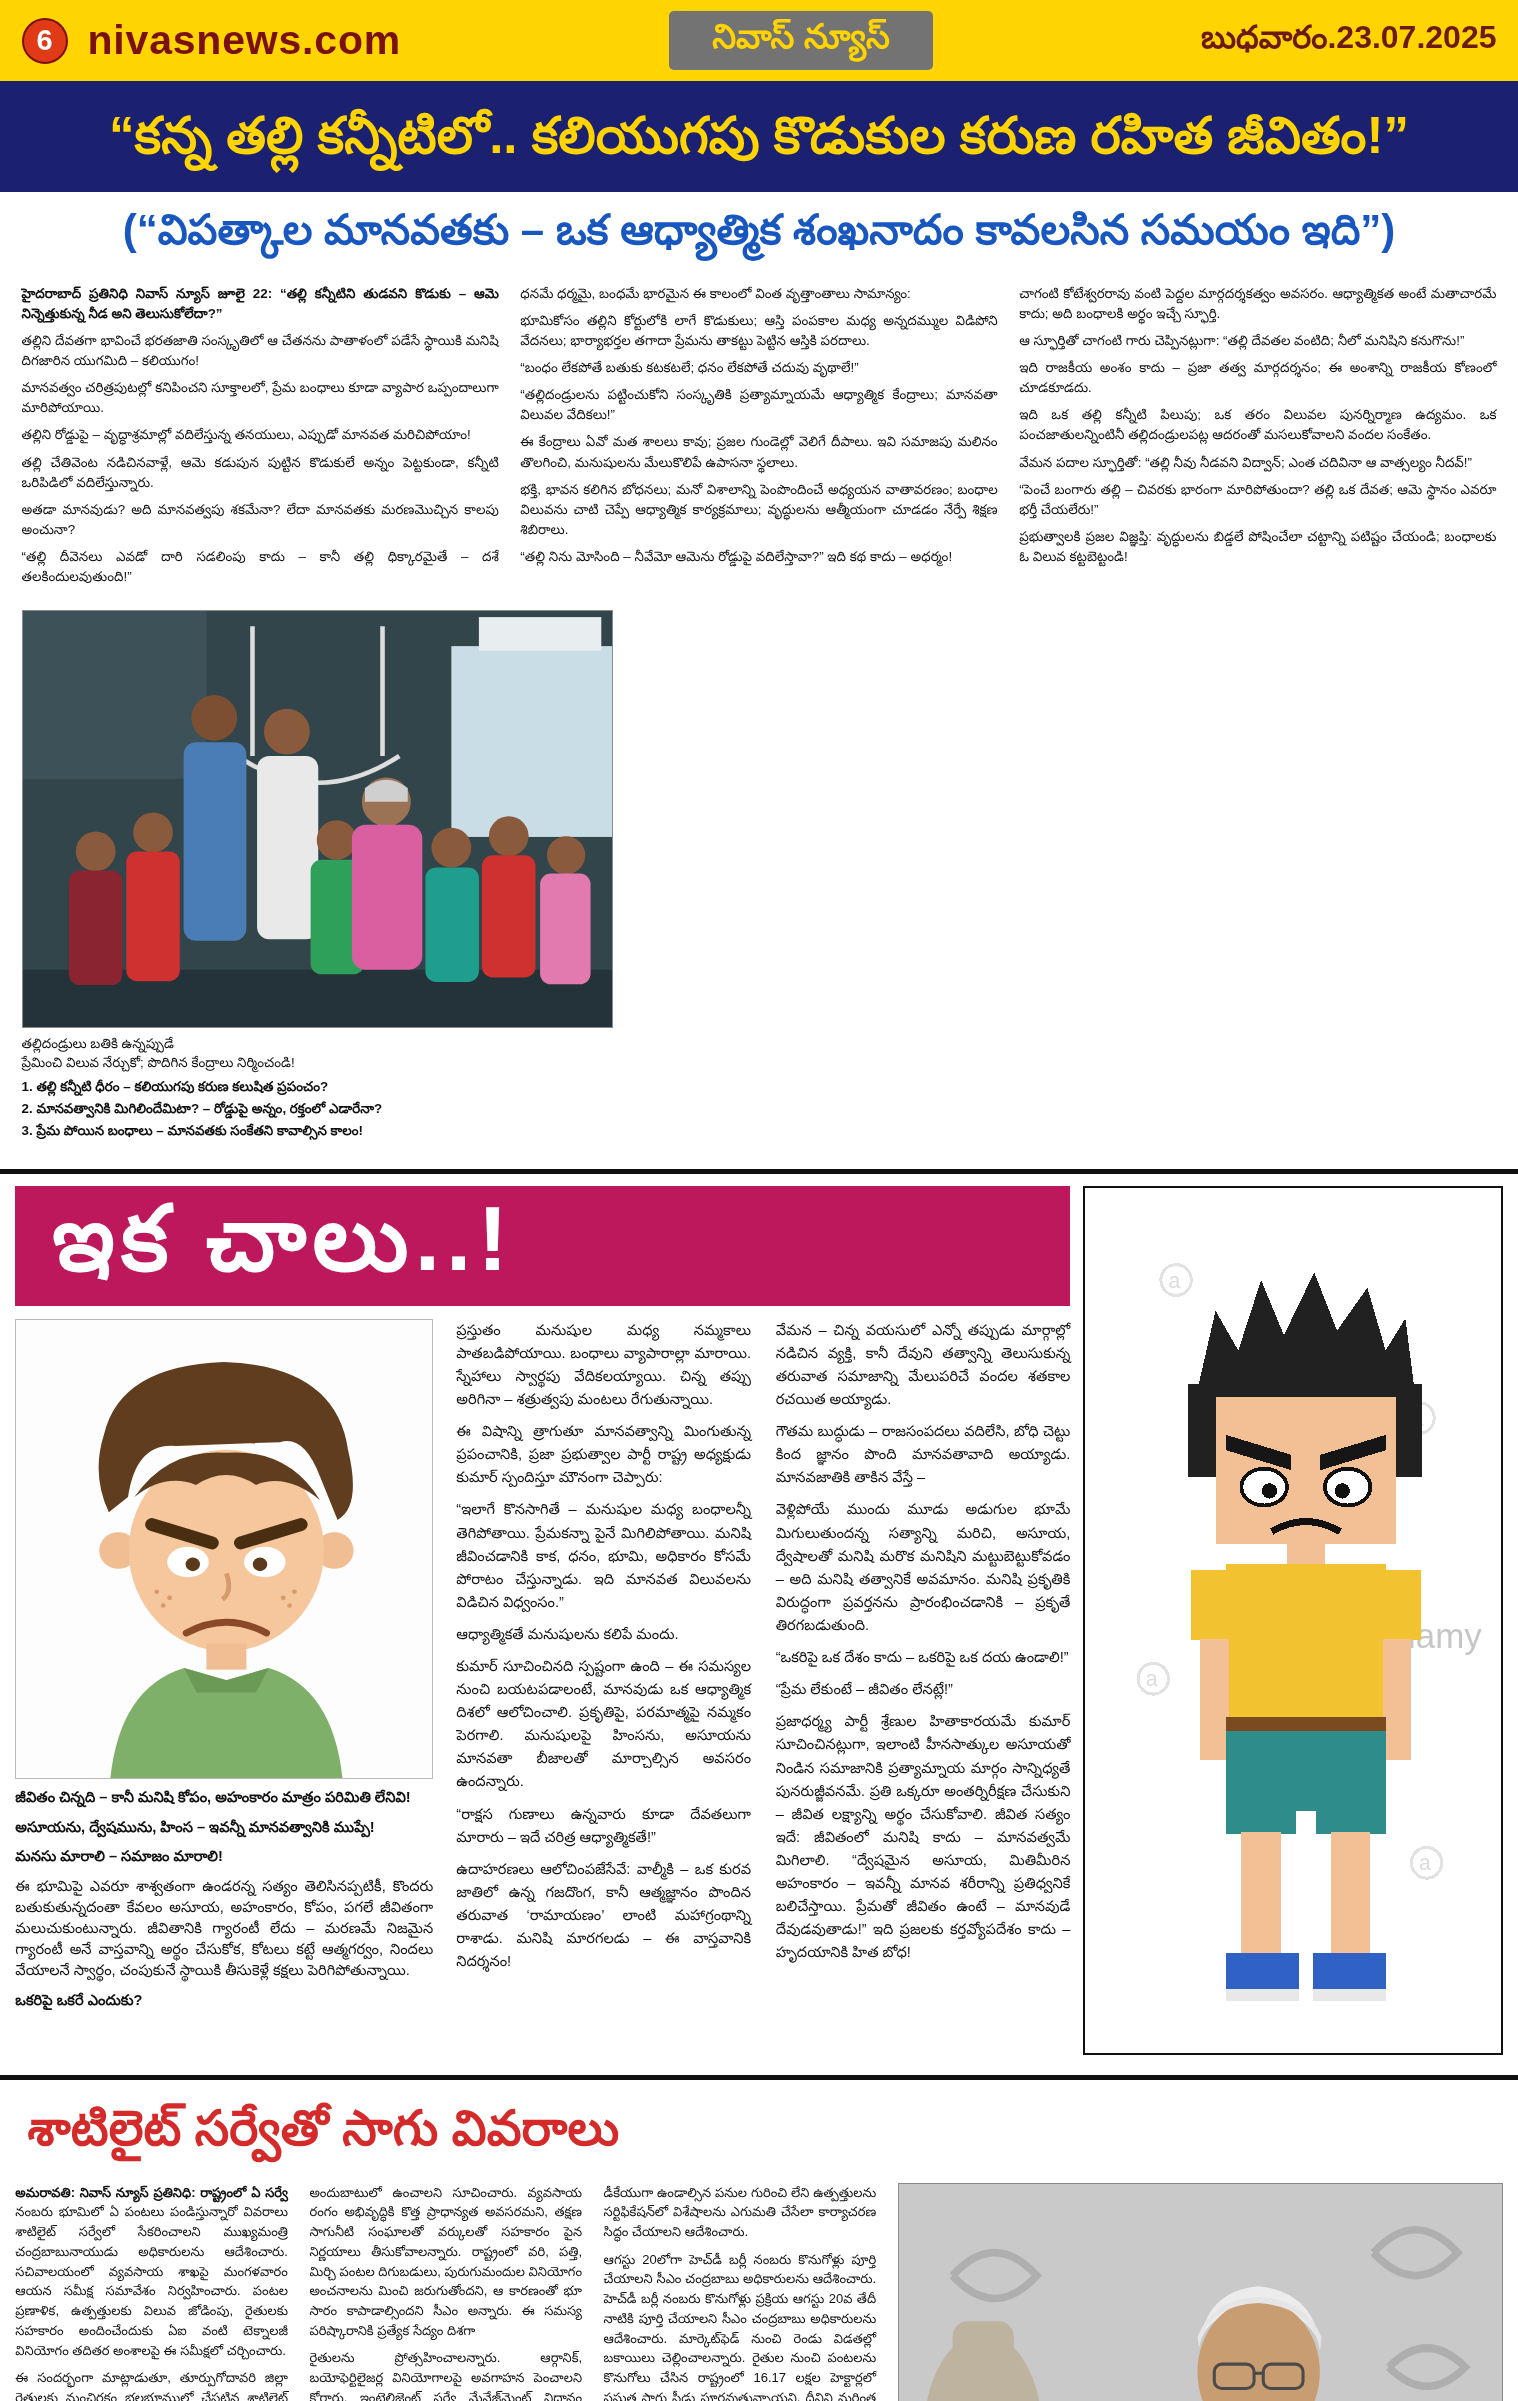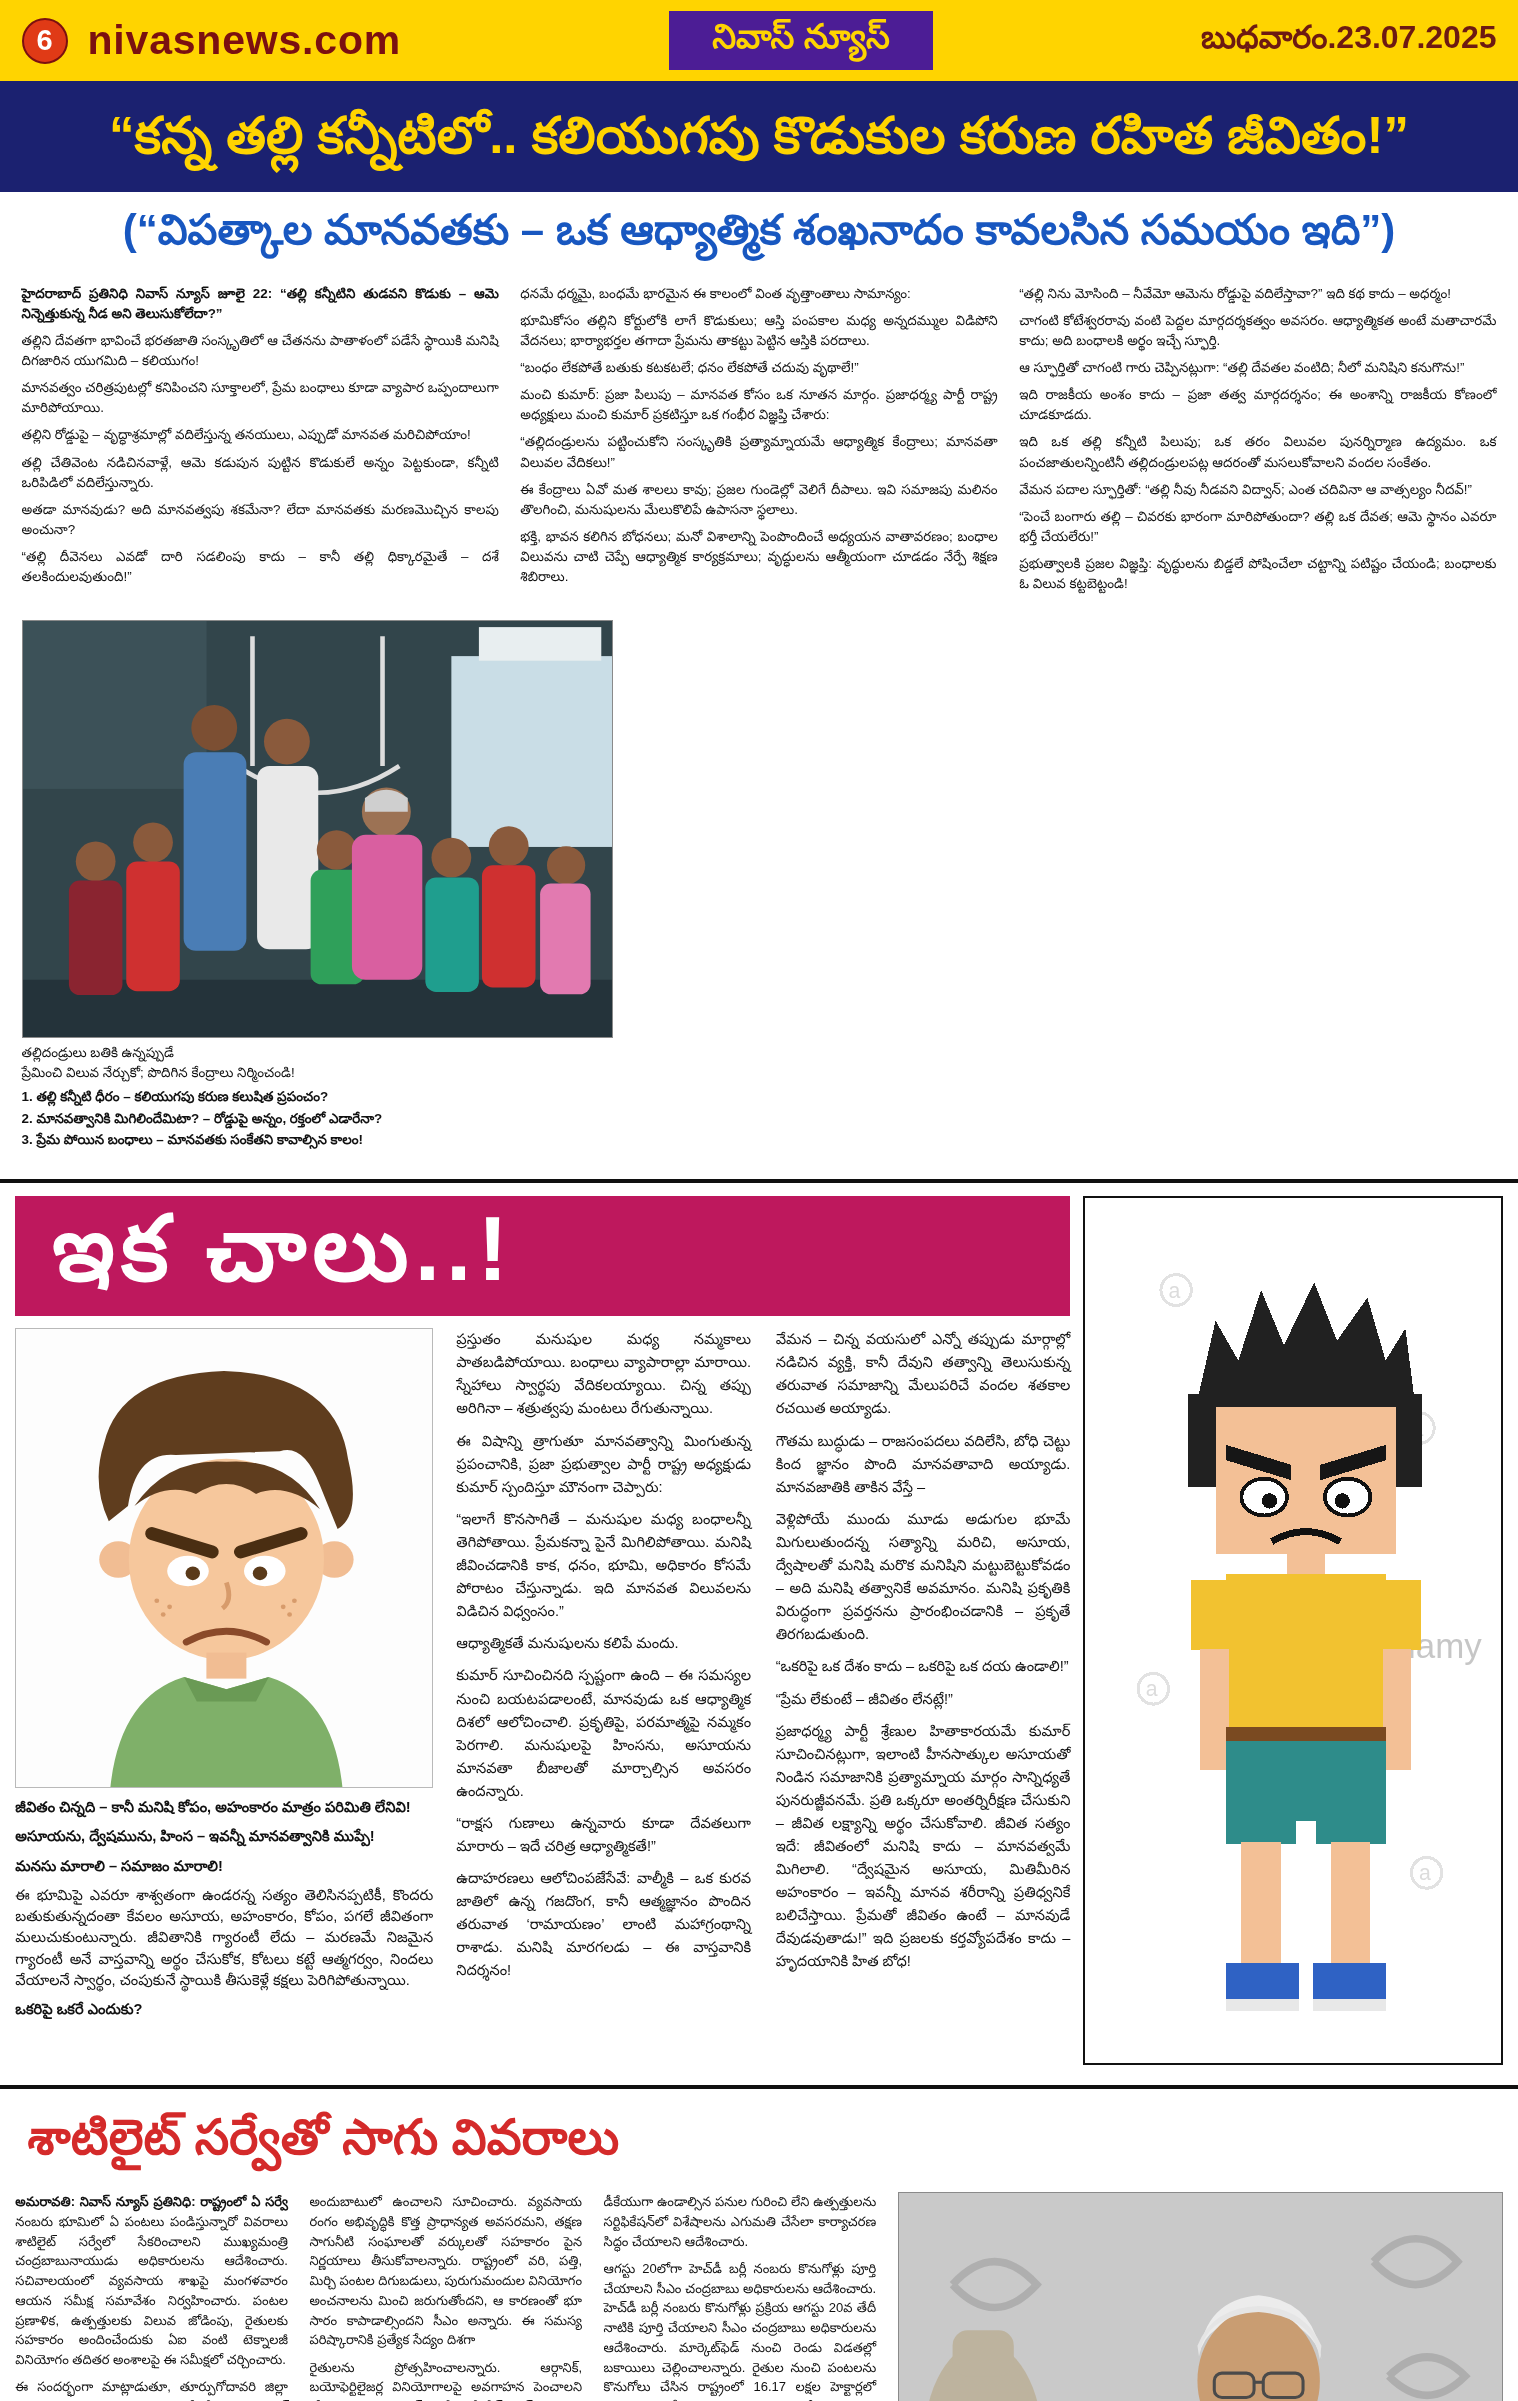--- a/index.html
+++ b/index.html
@@ -15,22 +15,22 @@
     height:81px; background:#ffd400; display:flex; align-items:center;
     padding:0 21.5px; gap:20px;
   }
   .page-circle {
     width:46px; height:46px; border-radius:50%; background:#e03a16;
     border:2.3px solid #7b1010; color:#fff; font-size:29px; font-weight:bold;
     display:flex; align-items:center; justify-content:center; flex-shrink:0;
   }
   .site-name { color:#7b1010; font-size:41px; font-weight:800; letter-spacing:0.8px; }
   .masthead {
-    margin:12px auto; background:#4c1d95; color:#ffd400; font-size:34px;
-    font-weight:800; padding:6.1px 43px; border-radius:0; white-space:nowrap;
+    margin:12px auto; background:#737373; color:#ffd400; font-size:34px;
+    font-weight:800; padding:6.1px 43px; border-radius:5px; white-space:nowrap;
   }
   .edition-date { color:#6d1a12; font-size:32px; font-weight:800; white-space:nowrap; }
 
   
   .headline-band { background:#1b2170; padding:26px 18.4px; text-align:center; }
   .headline-band h1 { color:#ffd400; font-size:51px; font-weight:800; line-height:1.15; }
   .subheadline {
     color:#1857c0; font-size:42px; font-weight:800; text-align:center;
     padding:14px 9.2px 6.1px;
   }
@@ -109,21 +109,20 @@
         <p>హైదరాబాద్ ప్రతినిధి నివాస్ న్యూస్ జూలై 22: “తల్లి కన్నీటిని తుడవని కొడుకు – ఆమె నిన్నెత్తుకున్న నీడ అని తెలుసుకోలేదా?”</p>
         <p>తల్లిని దేవతగా భావించే భరతజాతి సంస్కృతిలో ఆ చేతనను పాతాళంలో పడేసే స్థాయికి మనిషి దిగజారిన యుగమిది – కలియుగం!</p>
         <p>మానవత్వం చరిత్రపుటల్లో కనిపించని సూక్తాలలో, ప్రేమ బంధాలు కూడా వ్యాపార ఒప్పందాలుగా మారిపోయాయి.</p>
         <p>తల్లిని రోడ్డుపై – వృద్ధాశ్రమాల్లో వదిలేస్తున్న తనయులు, ఎప్పుడో మానవత మరిచిపోయాం!</p>
         <p>తల్లి చేతివెంట నడిచినవాళ్లే, ఆమె కడుపున పుట్టిన కొడుకులే అన్నం పెట్టకుండా, కన్నీటి ఒరిపిడిలో వదిలేస్తున్నారు.</p>
         <p>అతడా మానవుడు? అది మానవత్వపు శకమేనా? లేదా మానవతకు మరణమొచ్చిన కాలపు అంచునా?</p>
         <p>“తల్లి దీవెనలు ఎవడో దారి సడలింపు కాదు – కానీ తల్లి ధిక్కారమైతే – దశే తలకిందులవుతుంది!”</p>
         <p>ధనమే ధర్మమై, బంధమే భారమైన ఈ కాలంలో వింత వృత్తాంతాలు సామాన్యం:</p>
         <p>భూమికోసం తల్లిని కోర్టులోకి లాగే కొడుకులు; ఆస్తి పంపకాల మధ్య అన్నదమ్ముల విడిపోని వేదనలు; భార్యాభర్తల తగాదా ప్రేమను తాకట్టు పెట్టిన ఆస్తికి పరదాలు.</p>
         <p>“బంధం లేకపోతే బతుకు కటకటలే; ధనం లేకపోతే చదువు వృథాలే!”</p>
-        <p>మంచి కుమార్: ప్రజా పిలుపు – మానవత కోసం ఒక నూతన మార్గం. ప్రజాధర్మ్య పార్టీ రాష్ట్ర అధ్యక్షులు మంచి కుమార్ ప్రకటిస్తూ ఒక గంభీర విజ్ఞప్తి చేశారు:</p>
         <p>“తల్లిదండ్రులను పట్టించుకోని సంస్కృతికి ప్రత్యామ్నాయమే ఆధ్యాత్మిక కేంద్రాలు; మానవతా విలువల వేదికలు!”</p>
         <p>ఈ కేంద్రాలు ఏవో మత శాలలు కావు; ప్రజల గుండెల్లో వెలిగే దీపాలు. ఇవి సమాజపు మలినం తొలగించి, మనుషులను మేలుకొలిపే ఉపాసనా స్థలాలు.</p>
         <p>భక్తి, భావన కలిగిన బోధనలు; మనో విశాలాన్ని పెంపొందించే అధ్యయన వాతావరణం; బంధాల విలువను చాటి చెప్పే ఆధ్యాత్మిక కార్యక్రమాలు; వృద్ధులను ఆత్మీయంగా చూడడం నేర్పే శిక్షణ శిబిరాలు.</p>
         <p>“తల్లి నిను మోసింది – నీవేమో ఆమెను రోడ్డుపై వదిలేస్తావా?” ఇది కథ కాదు – అధర్మం!</p>
         <p>చాగంటి కోటేశ్వరరావు వంటి పెద్దల మార్గదర్శకత్వం అవసరం. ఆధ్యాత్మికత అంటే మతాచారమే కాదు; అది బంధాలకి అర్థం ఇచ్చే స్ఫూర్తి.</p>
         <p>ఆ స్ఫూర్తితో చాగంటి గారు చెప్పినట్లుగా: “తల్లి దేవతల వంటిది; నీలో మనిషిని కనుగొను!”</p>
         <p>ఇది రాజకీయ అంశం కాదు – ప్రజా తత్వ మార్గదర్శనం; ఈ అంశాన్ని రాజకీయ కోణంలో చూడకూడదు.</p>
         <p>ఇది ఒక తల్లి కన్నీటి పిలుపు; ఒక తరం విలువల పునర్నిర్మాణ ఉద్యమం. ఒక పంచజాతులన్నింటినీ తల్లిదండ్రులపట్ల ఆదరంతో మసలుకోవాలని వందల సంకేతం.</p>
         <p>వేమన పదాల స్ఫూర్తితో: “తల్లి నీవు నీడవని విద్వాన్; ఎంత చదివినా ఆ వాత్సల్యం నీదవ్!”</p>
         <p>“పెంచే బంగారు తల్లి – చివరకు భారంగా మారిపోతుందా? తల్లి ఒక దేవత; ఆమె స్థానం ఎవరూ భర్తీ చేయలేరు!”</p>

